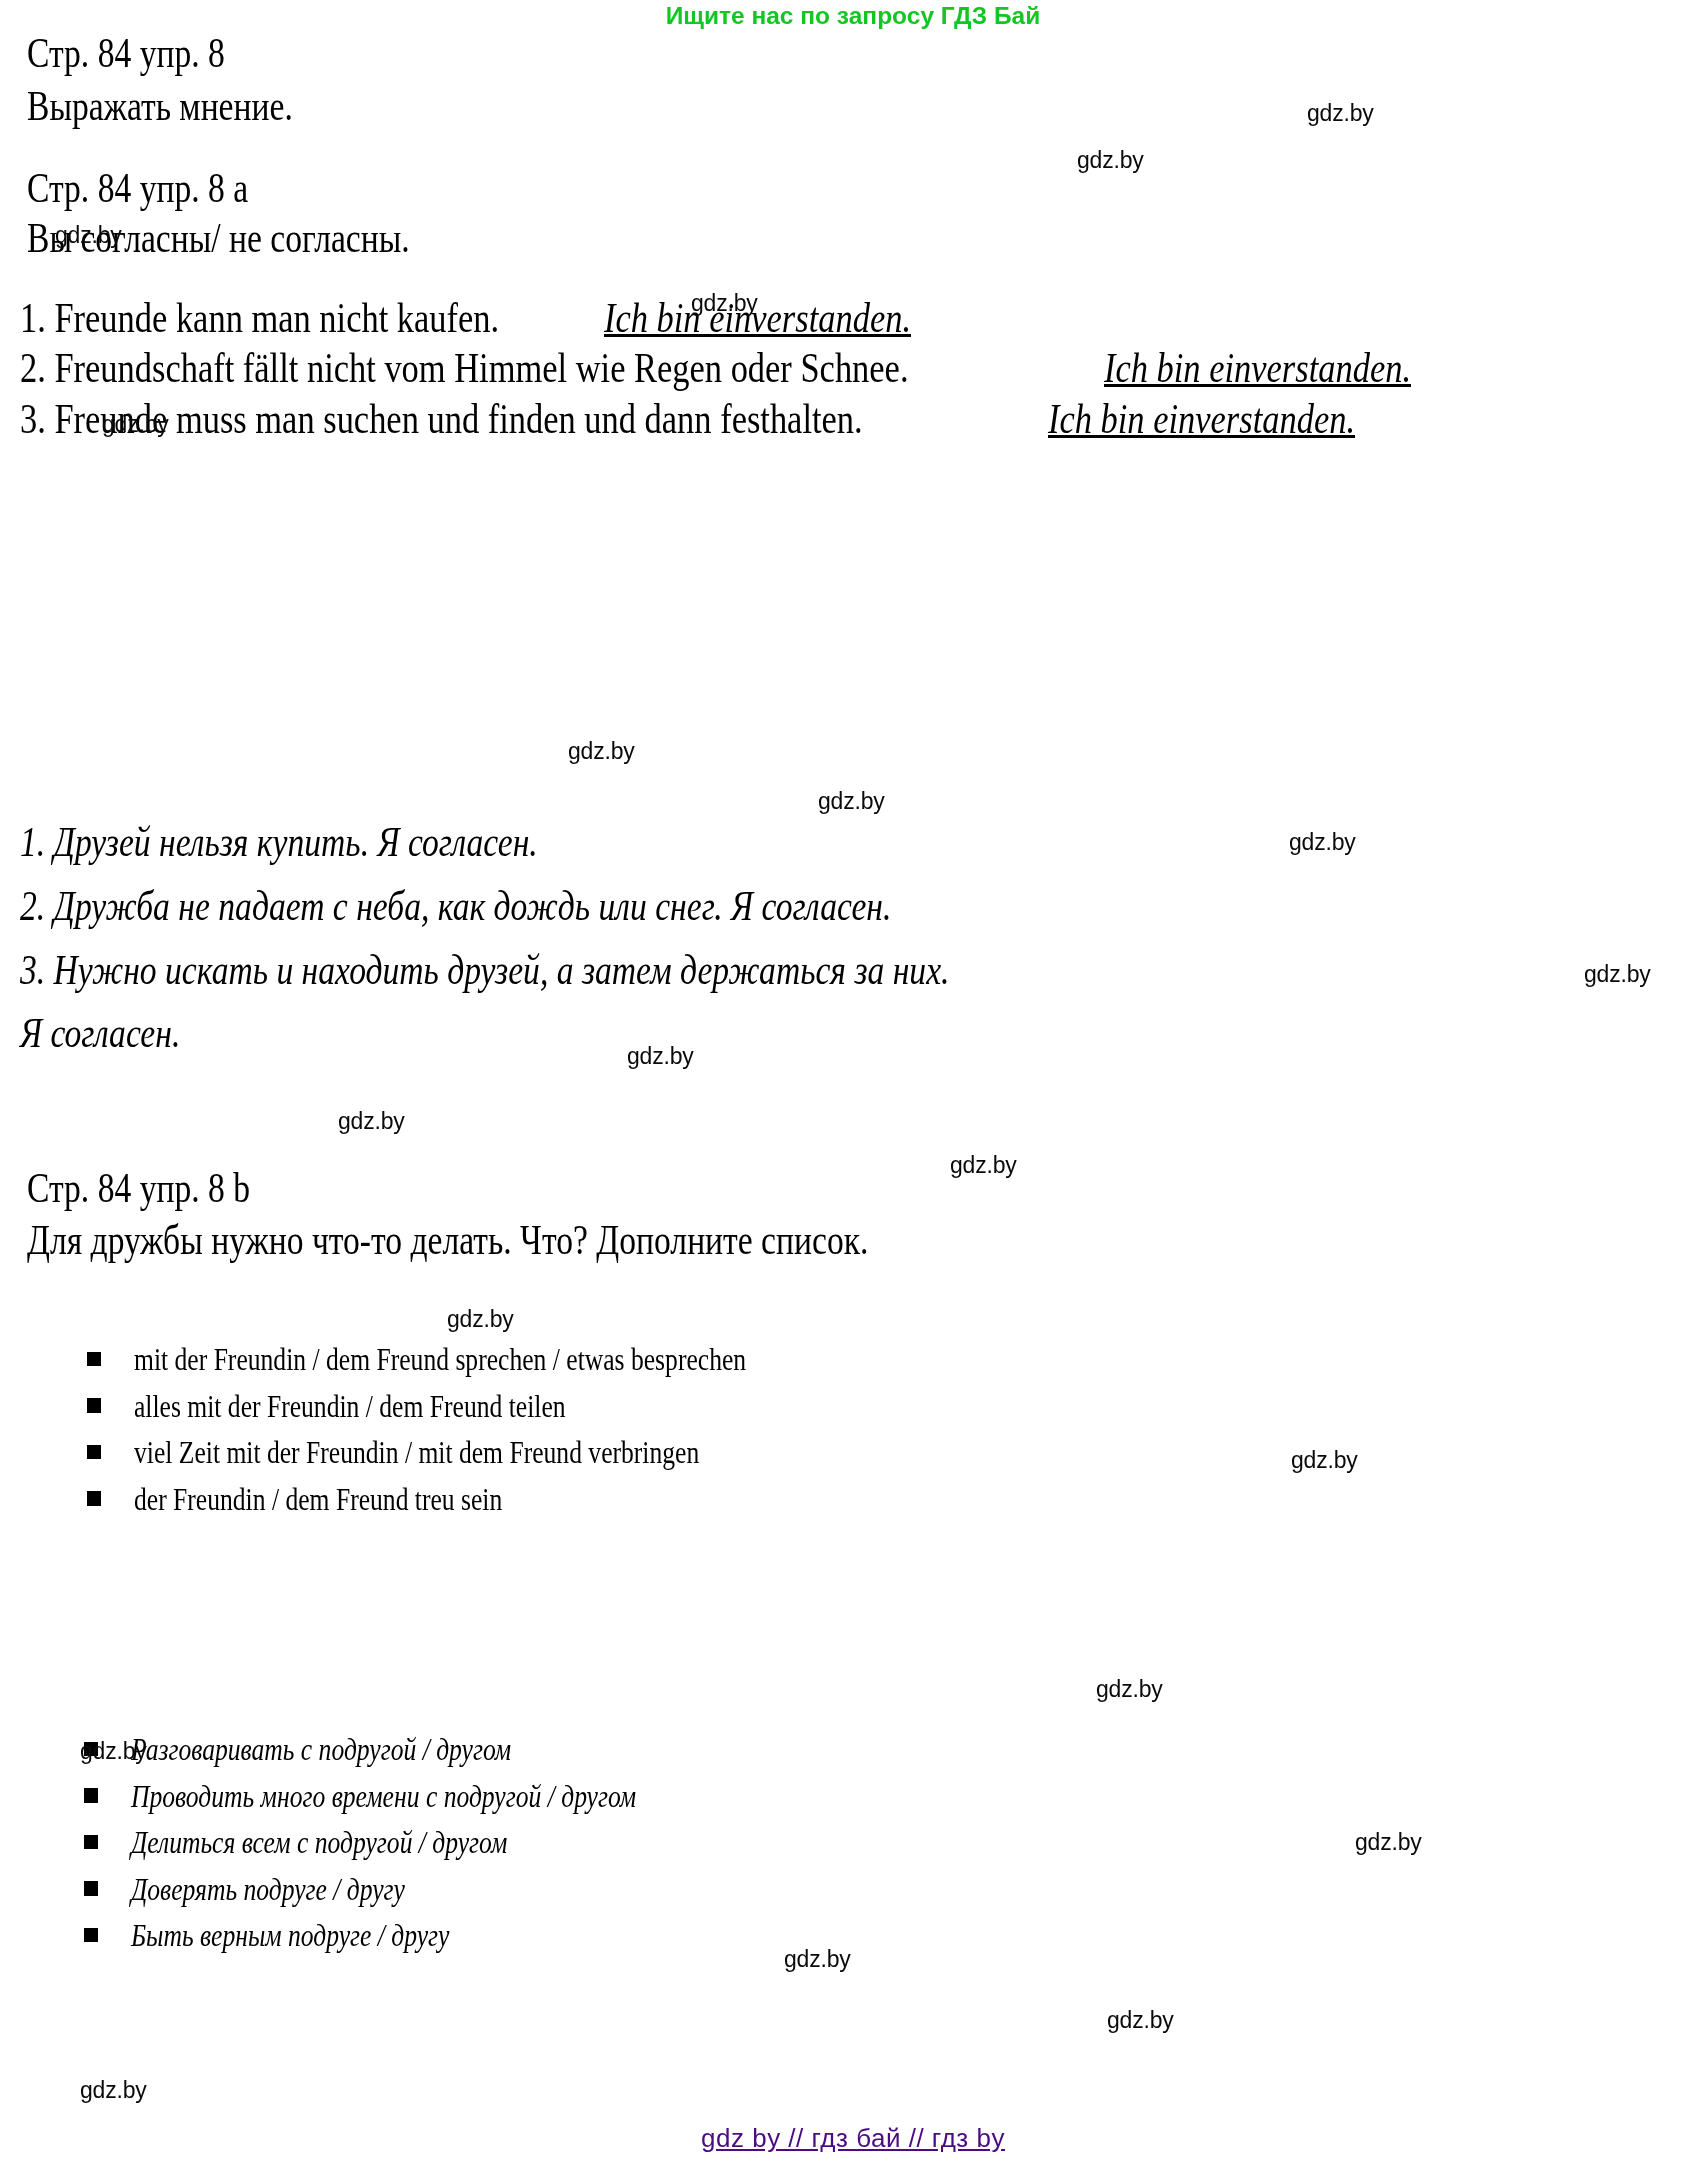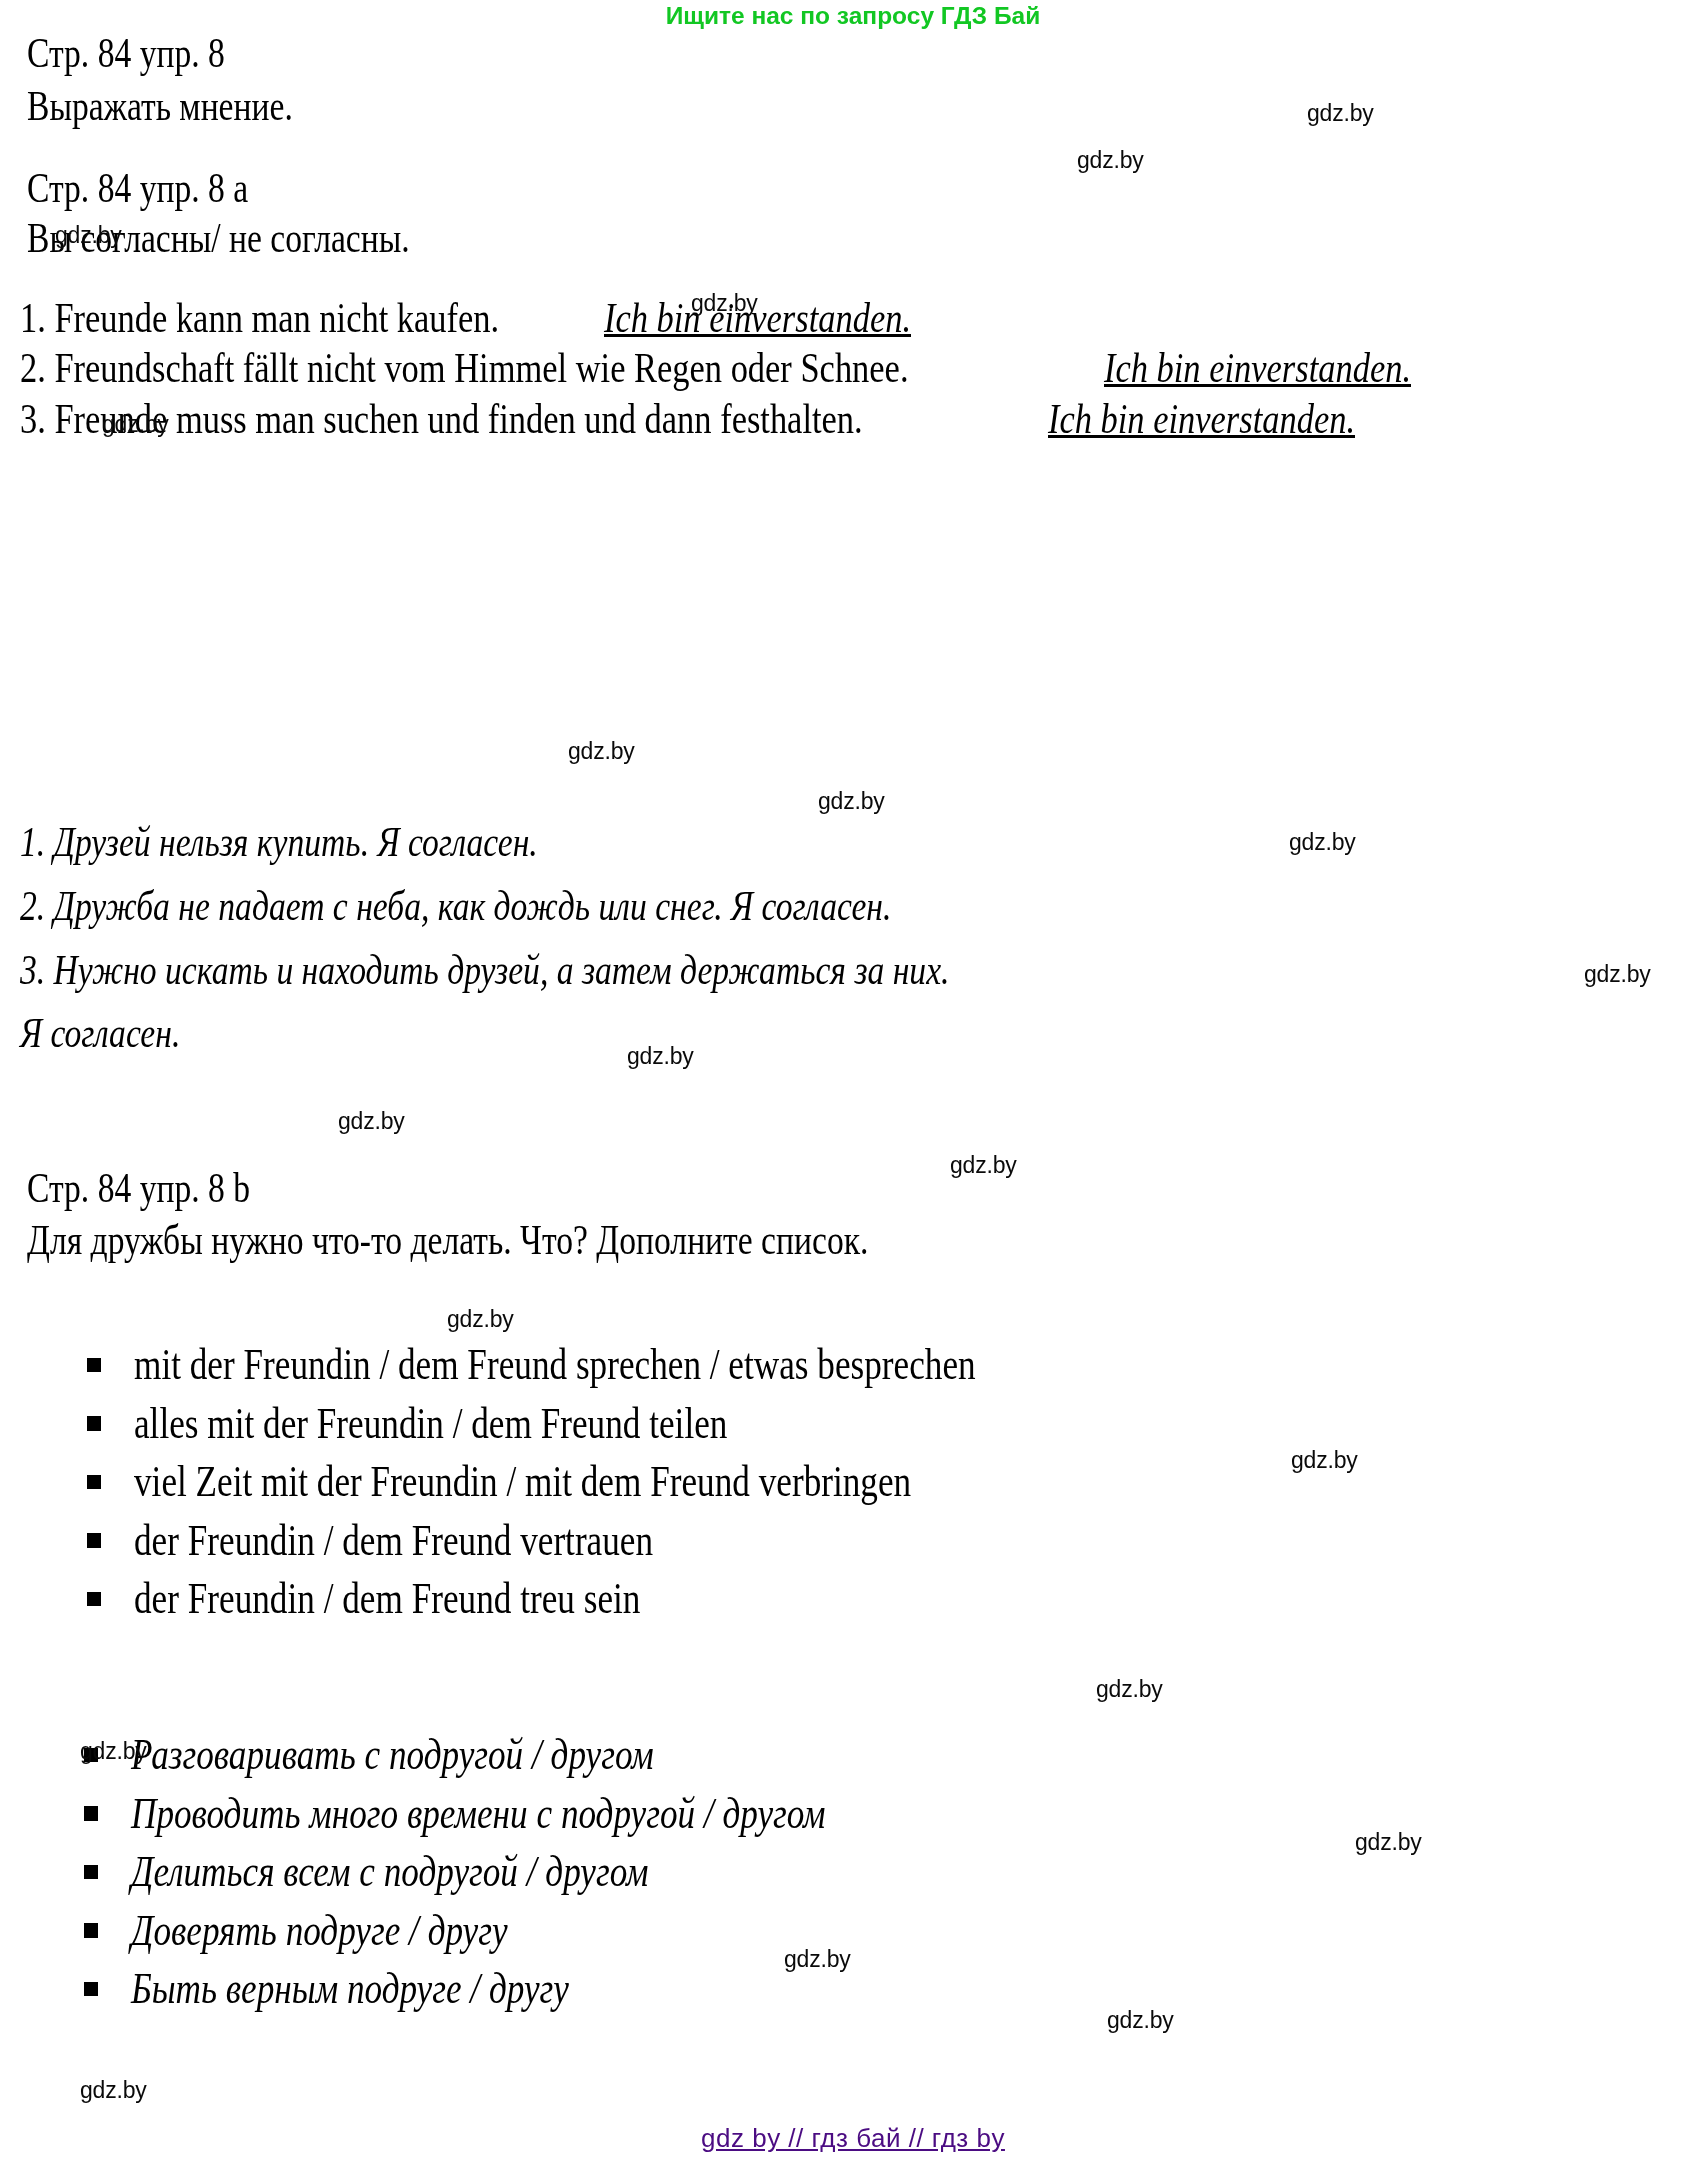--- a/index.html
+++ b/index.html
@@ -65,21 +65,21 @@
 
   
   .bullets {
     position: absolute;
     list-style: none;
     margin: 0;
     padding: 0;
   }
   .bullets li {
     position: relative;
-    font-size: 44px;
+    font-size: 32px;
     line-height: 1.0;
     margin-bottom: 14.5px;
     padding-left: 47px;
     white-space: nowrap;
   }
   .bullets li .txt {
     display: inline-block;
     transform: scaleX(0.80);
     transform-origin: left center;
   }
@@ -149,21 +149,20 @@
   <div class="blk ital" style="top:946px; left:20px;">3. Нужно искать и находить друзей, а затем держаться за них.</div>
   <div class="blk ital" style="top:1009px; left:20px;">Я согласен.</div>
 
   <div class="blk" style="top:1164px; left:27px;">Стр. 84 упр. 8 b</div>
   <div class="blk" style="top:1216px; left:27px;">Для дружбы нужно что-то делать. Что? Дополните список.</div>
 
   <ul class="bullets de" style="top:1343px; left:87px;">
     <li><span class="bsq"></span><span class="txt">mit der Freundin / dem Freund sprechen / etwas besprechen</span></li>
     <li><span class="bsq"></span><span class="txt">alles mit der Freundin / dem Freund teilen</span></li>
     <li><span class="bsq"></span><span class="txt">viel Zeit mit der Freundin / mit dem Freund verbringen</span></li>
-    <li><span class="bsq"></span><span class="txt">der Freundin / dem Freund vertrauen</span></li>
     <li><span class="bsq"></span><span class="txt">der Freundin / dem Freund treu sein</span></li>
   </ul>
 
   <ul class="bullets ru" style="top:1733px; left:84px;">
     <li><span class="bsq"></span><span class="txt">Разговаривать с подругой / другом</span></li>
     <li><span class="bsq"></span><span class="txt">Проводить много времени с подругой / другом</span></li>
     <li><span class="bsq"></span><span class="txt">Делиться всем с подругой / другом</span></li>
     <li><span class="bsq"></span><span class="txt">Доверять подруге / другу</span></li>
     <li><span class="bsq"></span><span class="txt">Быть верным подруге / другу</span></li>
   </ul>

